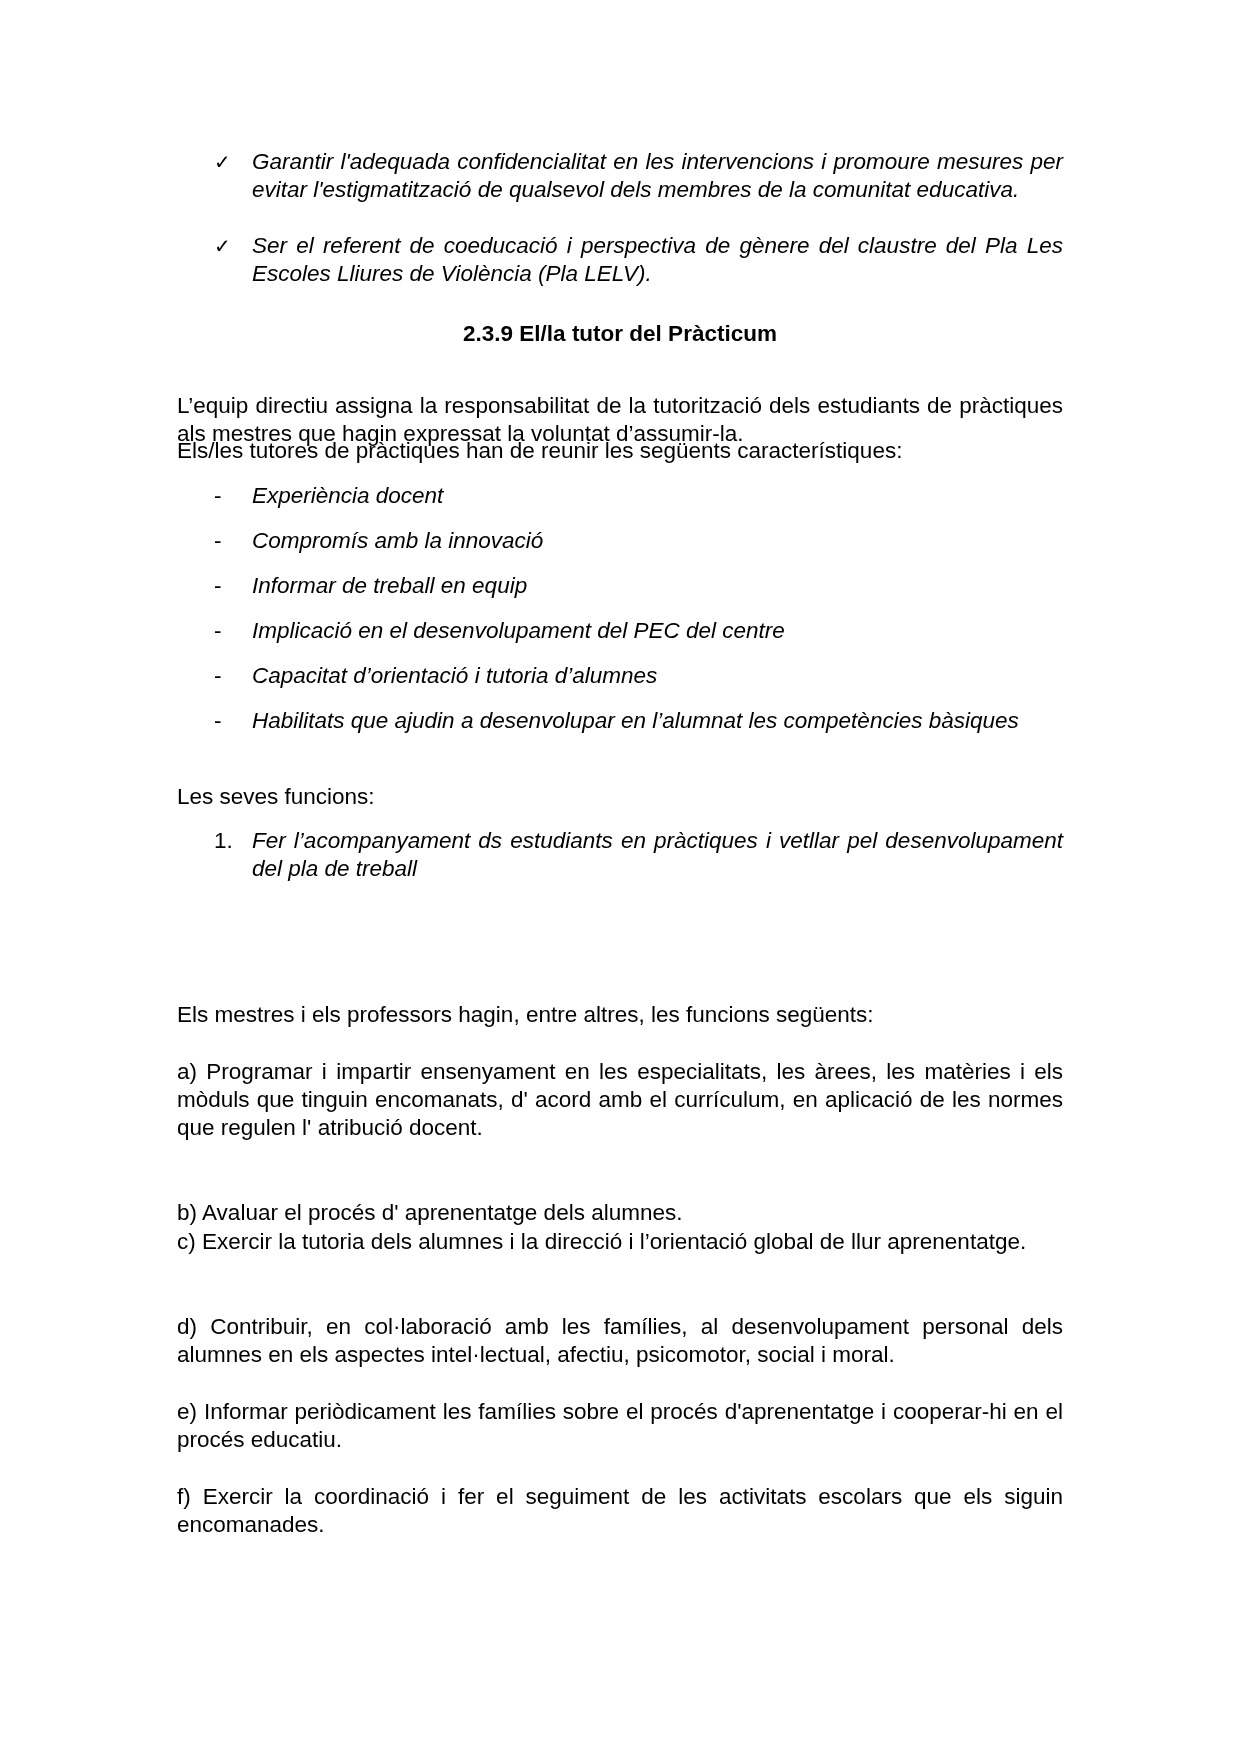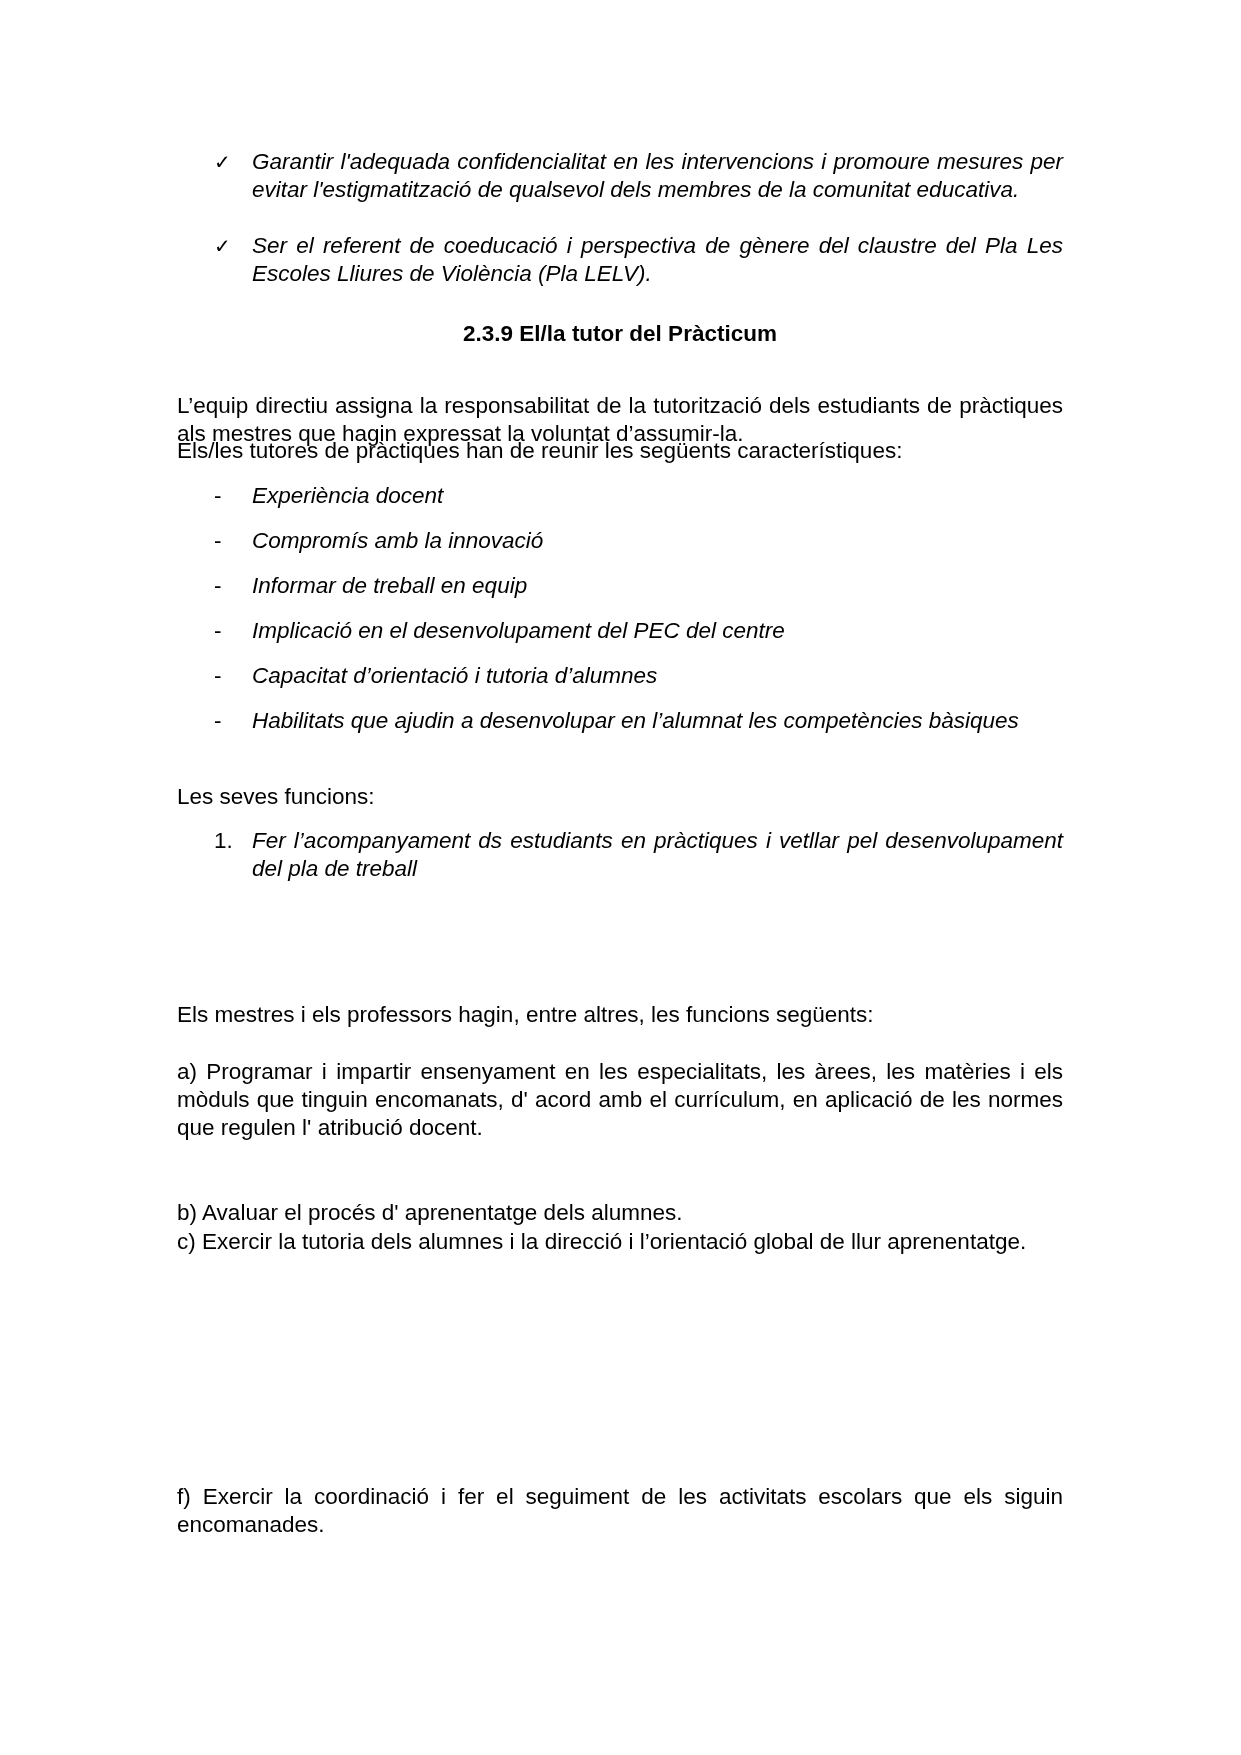--- a/index.html
+++ b/index.html
@@ -112,15 +112,17 @@
     <span class="marker">1.</span>
     <span class="text">Fer l’acompanyament ds estudiants en pràctiques i vetllar pel desenvolupament del pla de treball</span>
   </div>
 
 
   <p class="blk" style="top:1001px;">Els mestres i els professors hagin, entre altres, les funcions següents:</p>
 
   <p class="blk justify" style="top:1058px;">a) Programar i impartir ensenyament en les especialitats, les àrees, les matèries i els mòduls que tinguin encomanats, d' acord amb el currículum, en aplicació de les normes que regulen l' atribució docent.</p>
   <p class="blk justify" style="top:1171px;margin-top:28px;">b) Avaluar el procés d' aprenentatge dels alumnes.</p>
   <p class="blk justify" style="top:1228px;">c) Exercir la tutoria dels alumnes i la direcció i l’orientació global de llur aprenentatge.</p>
+  <p class="blk justify" style="top:1313px;">d) Contribuir, en col·laboració amb les famílies, al desenvolupament personal dels alumnes en els aspectes intel·lectual, afectiu, psicomotor, social i moral.</p>
+  <p class="blk justify" style="top:1398px;">e) Informar periòdicament les famílies sobre el procés d'aprenentatge i cooperar-hi en el procés educatiu.</p>
   <p class="blk justify" style="top:1483px;">f) Exercir la coordinació i fer el seguiment de les activitats escolars que els siguin encomanades.</p>
 
 </div>
 
 </body></html>

